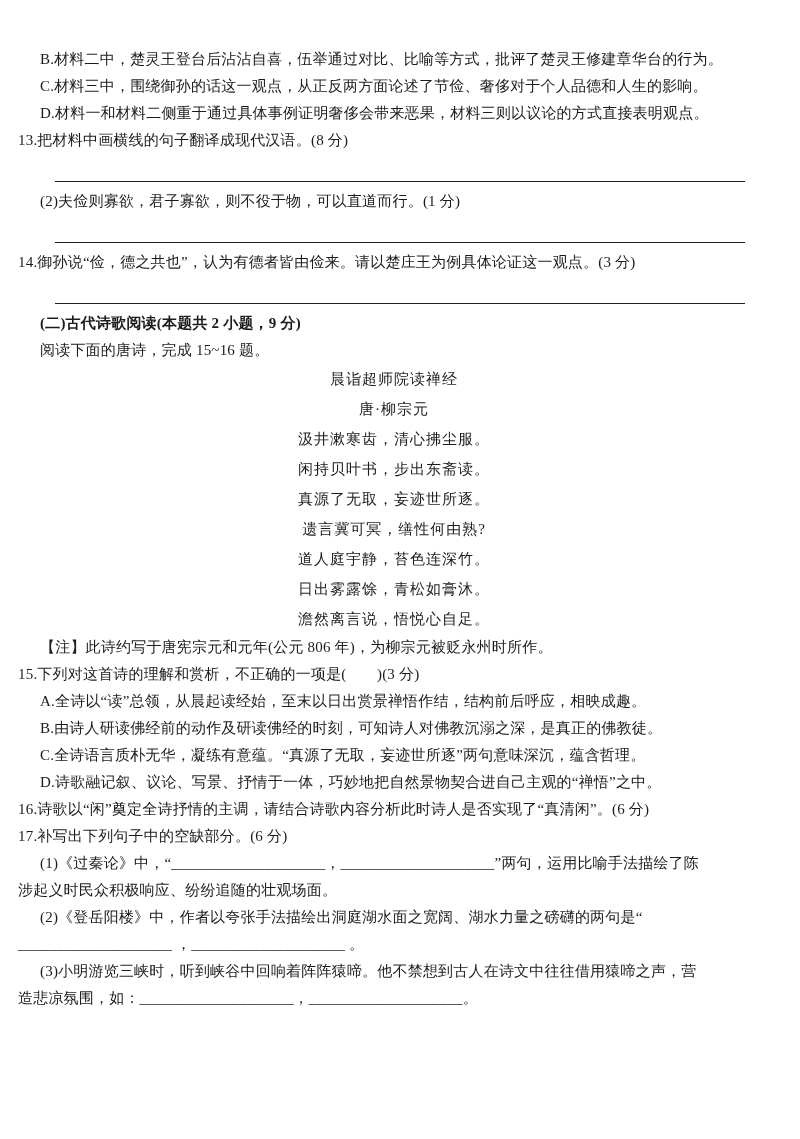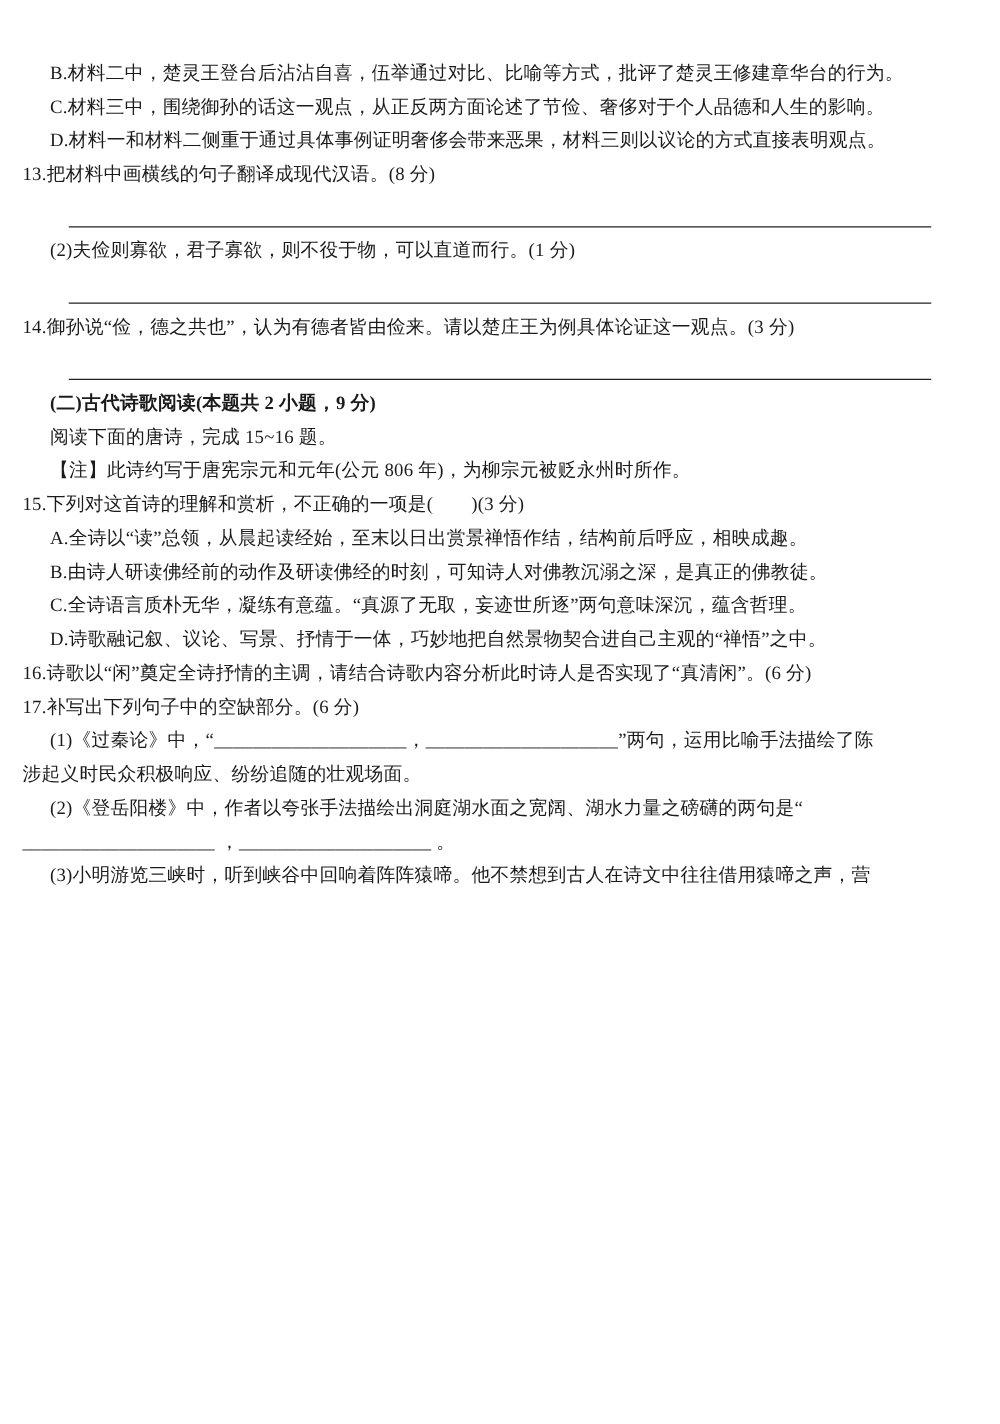--- a/index.html
+++ b/index.html
@@ -49,32 +49,44 @@
   <div class="answer-line"></div>
   <p class="indent">(2)夫俭则寡欲，君子寡欲，则不役于物，可以直道而行。(1 分)</p>
   <div class="answer-line"></div>
 
   <p>14.御孙说“俭，德之共也”，认为有德者皆由俭来。请以楚庄王为例具体论证这一观点。(3 分)</p>
   <div class="answer-line"></div>
 
   <p class="indent bold mt-sm">(二)古代诗歌阅读(本题共 2 小题，9 分)</p>
   <p class="indent">阅读下面的唐诗，完成 15~16 题。</p>
 
+  <div class="poem">
+    <p>晨诣超师院读禅经</p>
+    <p>唐·柳宗元</p>
+    <p>汲井漱寒齿，清心拂尘服。</p>
+    <p>闲持贝叶书，步出东斋读。</p>
+    <p>真源了无取，妄迹世所逐。</p>
+    <p>遗言冀可冥，缮性何由熟?</p>
+    <p>道人庭宇静，苔色连深竹。</p>
+    <p>日出雾露馀，青松如膏沐。</p>
+    <p>澹然离言说，悟悦心自足。</p>
+  </div>
 
   <p class="indent">【注】此诗约写于唐宪宗元和元年(公元 806 年)，为柳宗元被贬永州时所作。</p>
 
   <p>15.下列对这首诗的理解和赏析，不正确的一项是(　　)(3 分)</p>
   <p class="indent">A.全诗以“读”总领，从晨起读经始，至末以日出赏景禅悟作结，结构前后呼应，相映成趣。</p>
   <p class="indent">B.由诗人研读佛经前的动作及研读佛经的时刻，可知诗人对佛教沉溺之深，是真正的佛教徒。</p>
   <p class="indent">C.全诗语言质朴无华，凝练有意蕴。“真源了无取，妄迹世所逐”两句意味深沉，蕴含哲理。</p>
   <p class="indent">D.诗歌融记叙、议论、写景、抒情于一体，巧妙地把自然景物契合进自己主观的“禅悟”之中。</p>
 
   <p>16.诗歌以“闲”奠定全诗抒情的主调，请结合诗歌内容分析此时诗人是否实现了“真清闲”。(6 分)</p>
 
 
   <p>17.补写出下列句子中的空缺部分。(6 分)</p>
   <p class="indent mt-md">(1)《过秦论》中，“____________________，____________________”两句，运用比喻手法描绘了陈</p>
   <p>涉起义时民众积极响应、纷纷追随的壮观场面。</p>
   <p class="indent mt-xl">(2)《登岳阳楼》中，作者以夸张手法描绘出洞庭湖水面之宽阔、湖水力量之磅礴的两句是“</p>
   <p>____________________ ，____________________ 。</p>
   <p class="indent mt-sm">(3)小明游览三峡时，听到峡谷中回响着阵阵猿啼。他不禁想到古人在诗文中往往借用猿啼之声，营</p>
+  <p>造悲凉氛围，如：____________________，____________________。</p>
 
 </div>
 
 </body></html>

